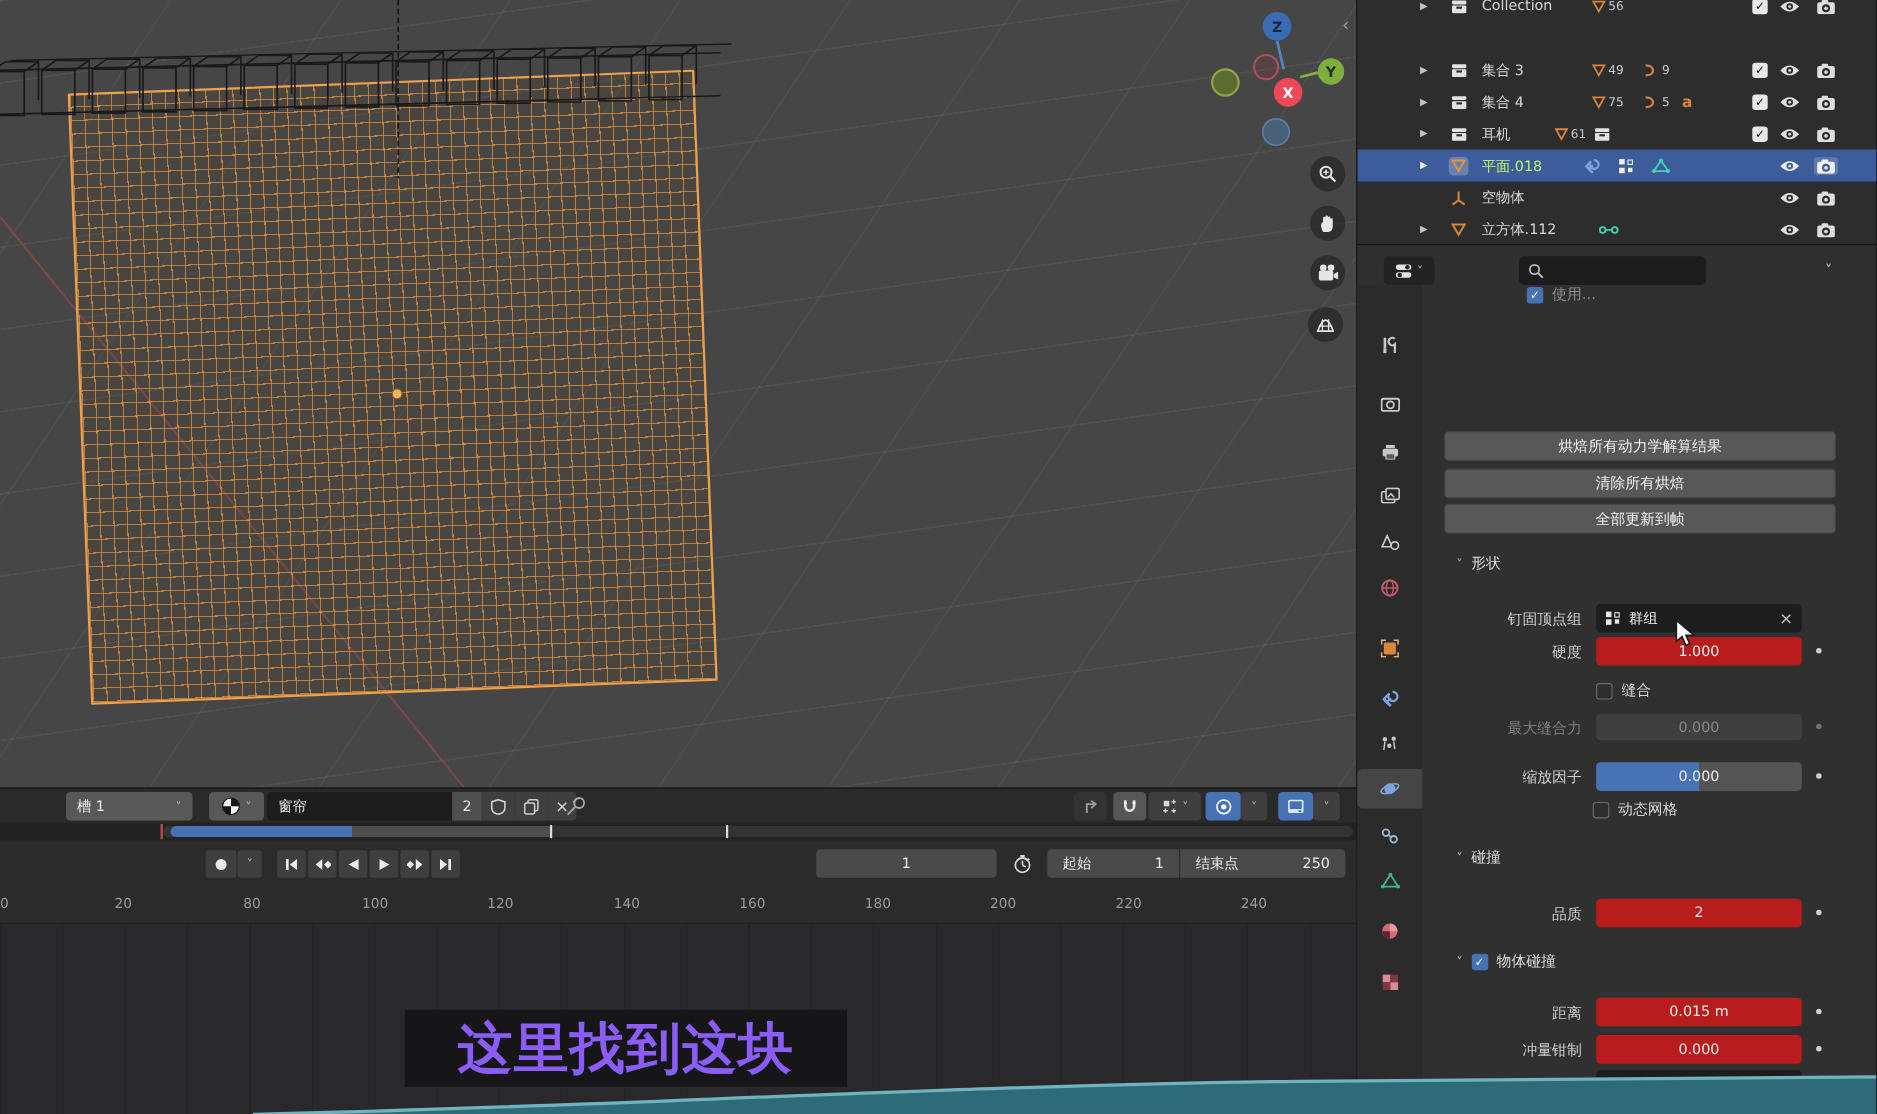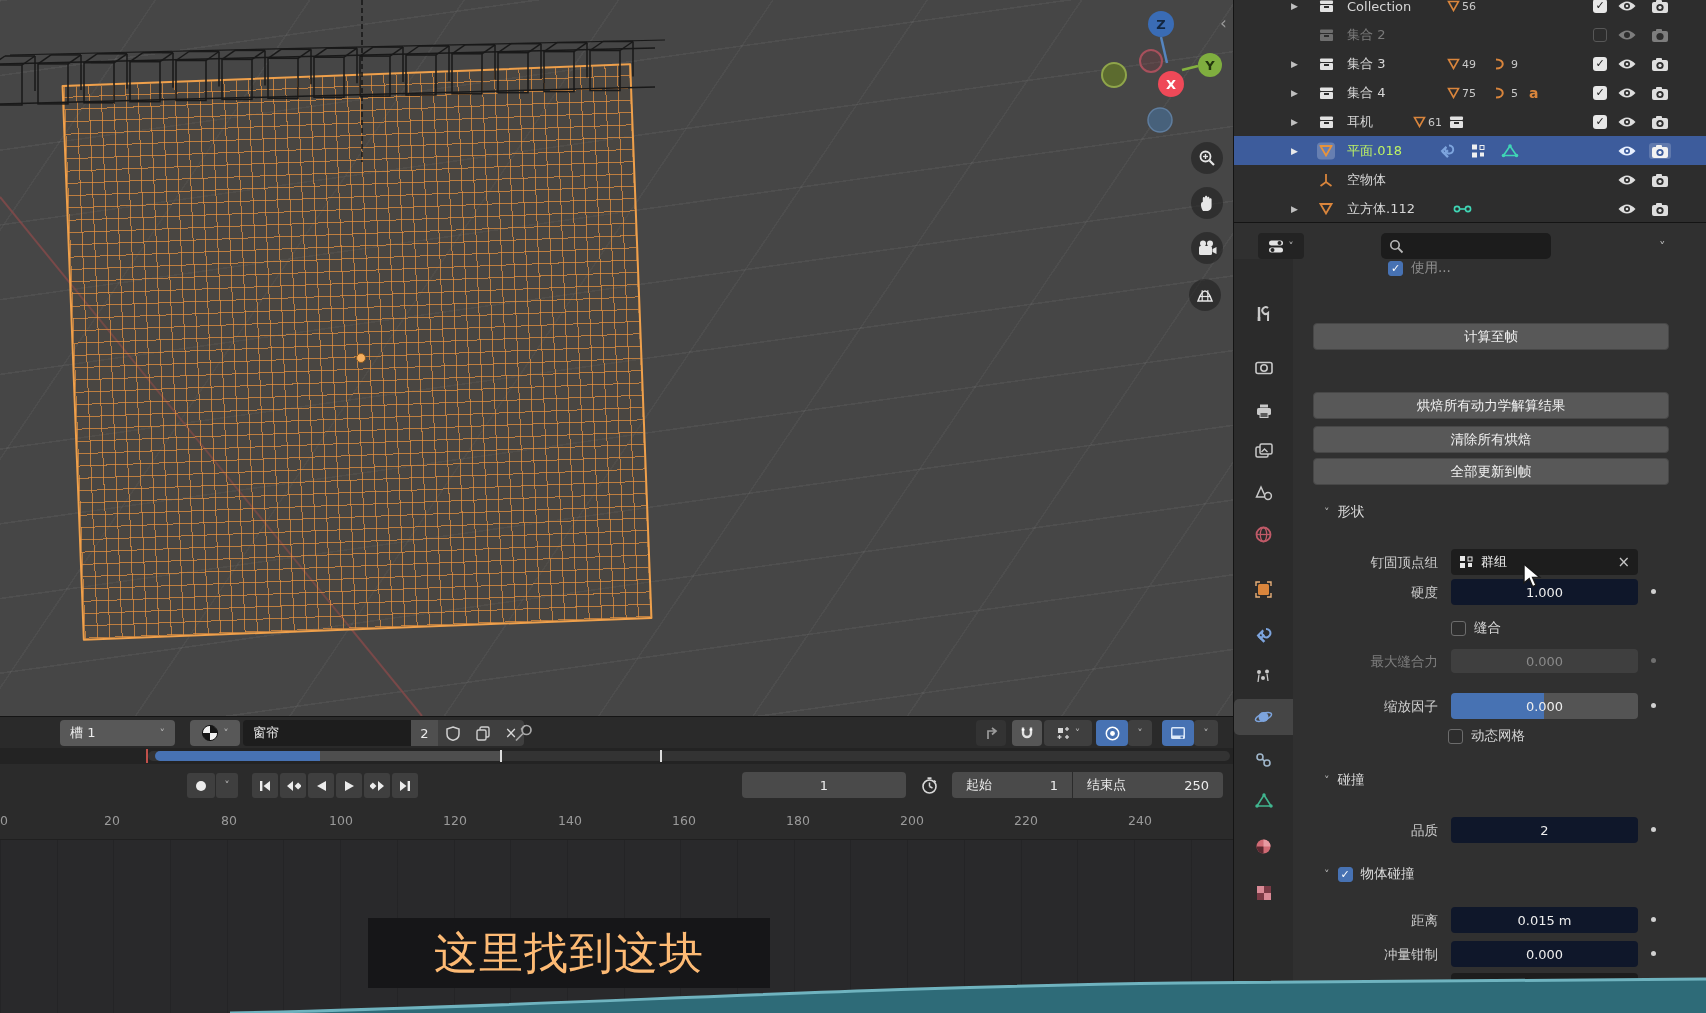--- a/index.html
+++ b/index.html
@@ -44,21 +44,21 @@
   #properties{left:1233px;top:222px;width:473px;height:791px;background:#303030;
     border-left:1px solid #141414;border-top:1px solid #141414;box-sizing:border-box;}
   #prop-tabs{position:absolute;left:0;top:36px;width:59px;height:755px;background:#2b2b2b;}
   .ptab{position:absolute;left:0;width:59px;height:36px;display:flex;align-items:center;justify-content:center;}
   .ptab.active{background:#454545;border-radius:5px 0 0 5px;}
   .pbtn{position:absolute;left:79px;width:356px;height:27px;background:#585858;border:1px solid #474747;
     border-radius:4px;box-sizing:border-box;color:#f0f0f0;font-size:13.5px;
     display:flex;align-items:center;justify-content:center;}
   .plabel{position:absolute;width:144px;left:60px;text-align:right;color:#cdcdcd;font-size:13.5px;}
   .plabel.dis{color:#7d7d7d;}
-  .pfield{position:absolute;left:217px;width:187px;height:26px;background:#0f172a;border-radius:4px;
+  .pfield{position:absolute;left:217px;width:187px;height:26px;background:#b91c1c;border-radius:4px;
     color:#eee;font-size:13px;display:flex;align-items:center;justify-content:center;}
   .pfield.dis{background:#3f3f3f;color:#8a8a8a;}
   .deco-dot{position:absolute;left:417px;width:5px;height:5px;border-radius:50%;background:#d0d0d0;}
   .sec-head{position:absolute;left:90px;color:#dcdcdc;font-size:13.5px;display:flex;align-items:center;gap:8px;}
   .chev{color:#b8b8b8;font-size:11px;}
   .ckbox{width:15px;height:15px;border-radius:3px;background:#2d2d2d;border:1px solid #6c6c6c;box-sizing:border-box;}
   .ckbox.on{background:#4772b3;border-color:#4772b3;color:#fff;font-size:11px;font-weight:bold;
     line-height:13px;text-align:center;}
   .cklabel{color:#d6d6d6;font-size:13.5px;margin-left:8px;}
 
@@ -74,21 +74,21 @@
   .tl-field{position:absolute;top:8px;height:26px;background:#4a4a4a;border-radius:4px;color:#ececec;
     display:flex;align-items:center;justify-content:center;font-size:13px;}
   #ruler{left:0;top:804px;width:1233px;height:36px;background:#2b2b2b;border-bottom:1px solid #202020;box-sizing:border-box;}
   .tick{position:absolute;top:9px;width:30px;text-align:center;color:#9a9a9a;font-size:12.5px;}
   #channels{left:0;top:840px;width:1233px;height:173px;background:
     repeating-linear-gradient(90deg, rgba(0,0,0,.12) 0 1px, transparent 1px 56.7px),#29292b;}
 
   
   #subtitle-box{left:368px;top:918px;width:402px;height:70px;background:#161618;
     display:flex;align-items:center;justify-content:center;}
-  #subtitle-text{color:#fdba74;font-size:44px;font-weight:normal;letter-spacing:1px;white-space:nowrap;}
+  #subtitle-text{color:#8b5cf6;font-size:50px;font-weight:bold;letter-spacing:1px;white-space:nowrap;}
 </style>
 </head>
 <body>
 
 <div id="app">
 
   <div id="viewport" class="abs">
 
     <svg class="abs" style="left:0;top:0;width:1233px;height:716px">
       <line x1="0" y1="197" x2="422" y2="716" stroke="#8a4a4a" stroke-width="2" opacity=".75"></line>
@@ -201,38 +201,20 @@
           <circle cx="10" cy="6.5" r="1.3" fill="#dedede"></circle>
       </svg>
       <svg class="ol-icon" style="left:417px" width="18" height="14">
         <rect x="1" y="3" width="16" height="11" rx="2" fill="#dedede"></rect>
           <rect x="5" y="1" width="6" height="3" rx="1" fill="#dedede"></rect>
           <circle cx="9" cy="8.5" r="3.6" fill="#2d2d2d"></circle>
           <circle cx="9" cy="8.5" r="1.7" fill="#dedede"></circle>
       </svg>
     </div>
 
-    <div class="ol-row dim" style="top:20px">
-      <svg class="ol-icon" style="left:85px" width="15" height="13">
-        <rect x="1" y="1" width="13" height="3.5" rx="1" fill="#bdbdbd"></rect>
-          <rect x="1" y="5.5" width="13" height="7" rx="1" fill="#bdbdbd"></rect>
-        <rect x="5" y="6.5" width="5" height="2" fill="#2d2d2d"></rect>
-      </svg>
-      <span class="ol-label">集合 2</span>
-      <span class="cb un" style="left:359px"></span>
-      <svg class="ol-icon" style="left:383px" width="20" height="13">
-        <path d="M1.5 6.5 Q10 -2.5 18.5 6.5 Q10 15.5 1.5 6.5Z" fill="#dedede"></path>
-          <circle cx="10" cy="6.5" r="3" fill="#2d2d2d"></circle>
-      </svg>
-      <svg class="ol-icon" style="left:417px" width="18" height="14">
-        <rect x="1" y="3" width="16" height="11" rx="2" fill="#dedede"></rect>
-          <rect x="5" y="1" width="6" height="3" rx="1" fill="#dedede"></rect>
-          <circle cx="9" cy="8.5" r="3.6" fill="#2d2d2d"></circle>
-      </svg>
-    </div>
 
     <div class="ol-row" style="top:49px">
       <span class="ol-arrow">▶</span>
       <svg class="ol-icon" style="left:85px" width="15" height="13">
         <rect x="1" y="1" width="13" height="3.5" rx="1" fill="#e2e2e2"></rect>
           <rect x="1" y="5.5" width="13" height="7" rx="1" fill="#e2e2e2"></rect>
         <rect x="5" y="6.5" width="5" height="2" fill="#2d2d2d"></rect>
       </svg>
       <span class="ol-label">集合 3</span>
       <svg class="ol-icon" style="left:213px" width="13" height="12">
@@ -416,21 +398,20 @@
         <line x1="9.2" y1="9.2" x2="13.5" y2="13.5" stroke="#b9b9b9" stroke-width="1.8"></line>
       </svg>
     </div>
     <span class="abs chev" style="left:425px;top:16px;font-size:13px">˅</span>
 
     <div class="abs f" style="left:154px;top:36px">
       <span class="ckbox on">✓</span>
       <span class="cklabel" style="color:#8f8f8f">使用...</span>
     </div>
 
-    <div class="pbtn" style="top:100px">计算至帧</div>
     <div class="pbtn" style="top:203px">清除所有烘焙</div>
     <div class="pbtn" style="top:169px">烘焙所有动力学解算结果</div>
     <div class="pbtn" style="top:235px">全部更新到帧</div>
 
     <div class="sec-head" style="top:280px">
       <span class="chev">˅</span>
       <span>形状</span>
     </div>
 
     <span class="plabel" style="top:331px">钉固顶点组</span>

